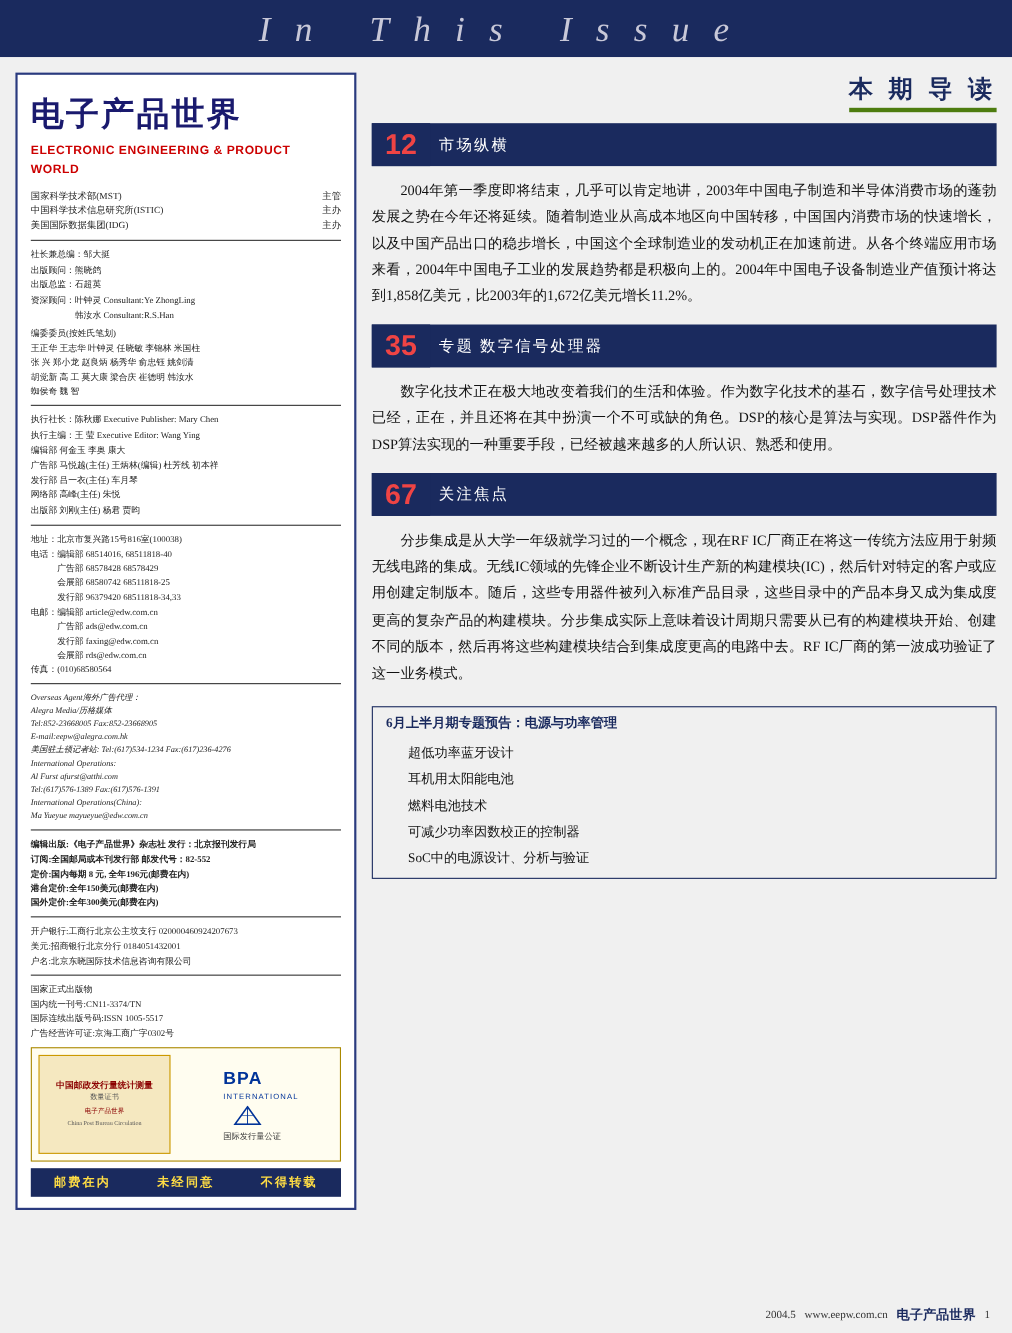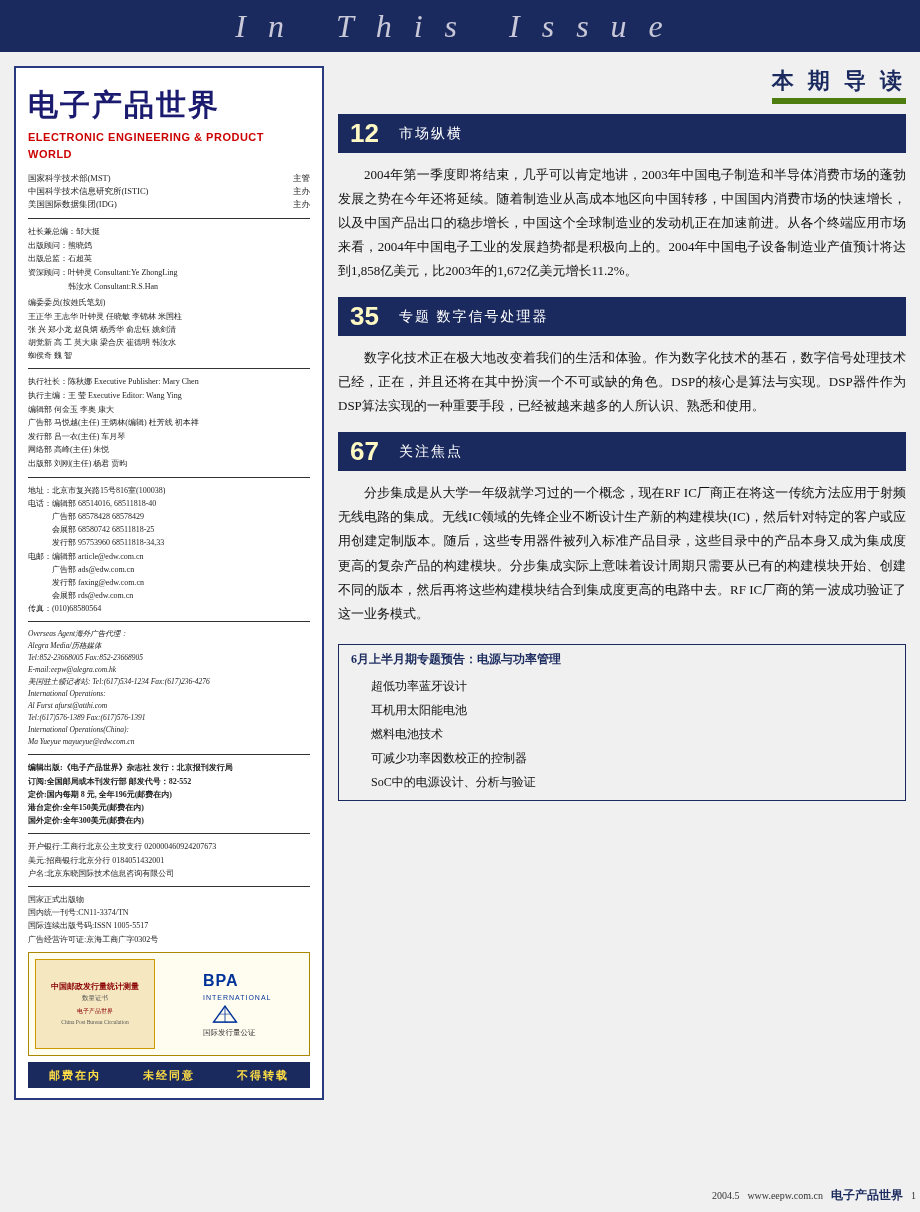--- a/index.html
+++ b/index.html
@@ -203,21 +203,21 @@
     .section-header {
       display: flex;
       align-items: center;
       background: #1a2a5e;
       color: #fff;
       margin-bottom: 10px;
     }
     .section-number {
       font-size: 26px;
       font-weight: bold;
-      color: #fef9c3;
+      color: #ef4444;
       padding: 4px 12px;
       background: #1a2a5e;
       font-family: Arial, sans-serif;
     }
     .section-title {
       font-size: 14px;
       font-weight: normal;
       color: #fff;
       padding: 4px 8px;
       letter-spacing: 2px;
@@ -238,21 +238,21 @@
     
     .right-top-title {
       text-align: right;
       margin-bottom: 10px;
     }
     .right-top-title-text {
       font-size: 22px;
       font-weight: bold;
       color: #1a2a5e;
       letter-spacing: 4px;
-      border-bottom: 6px solid #4d7c0f;
+      border-bottom: 4px solid #4d7c0f;
       display: inline-block;
       padding-bottom: 2px;
       font-family: 'SimHei', 'STHeiti', sans-serif;
     }
 
     
     .preview-section {
       border: 1px solid #1a2a5e;
       padding: 6px 12px;
       margin-top: 4px;
@@ -268,21 +268,21 @@
       line-height: 2;
       color: #111;
       list-style: none;
       padding-left: 20px;
     }
 
     
     .page-footer {
       position: absolute;
       bottom: 8px;
-      right: 4px;
+      right: 20px;
       font-size: 10px;
       color: #333;
       display: flex;
       align-items: center;
       gap: 8px;
     }
     .footer-logo {
       font-size: 12px;
       color: #1a2a5e;
       font-weight: bold;
@@ -345,21 +345,21 @@
       <div>出版部 刘刚(主任) 杨君 贾昀</div>
     </div>
 
     <div class="divider-line"></div>
 
     <div class="contact-block">
       <div>地址：北京市复兴路15号816室(100038)</div>
       <div>电话：编辑部 68514016, 68511818-40</div>
       <div>　　　广告部 68578428 68578429</div>
       <div>　　　会展部 68580742 68511818-25</div>
-      <div>　　　发行部 95753960 68511818-34,33</div>
+      <div>　　　发行部 96379420 68511818-34,33</div>
       <div>电邮：编辑部 article@edw.com.cn</div>
       <div>　　　广告部 ads@edw.com.cn</div>
       <div>　　　发行部 faxing@edw.com.cn</div>
       <div>　　　会展部 rds@edw.com.cn</div>
       <div>传真：(010)68580564</div>
     </div>
 
     <div class="divider-line"></div>
 
     <div class="overseas-block">

